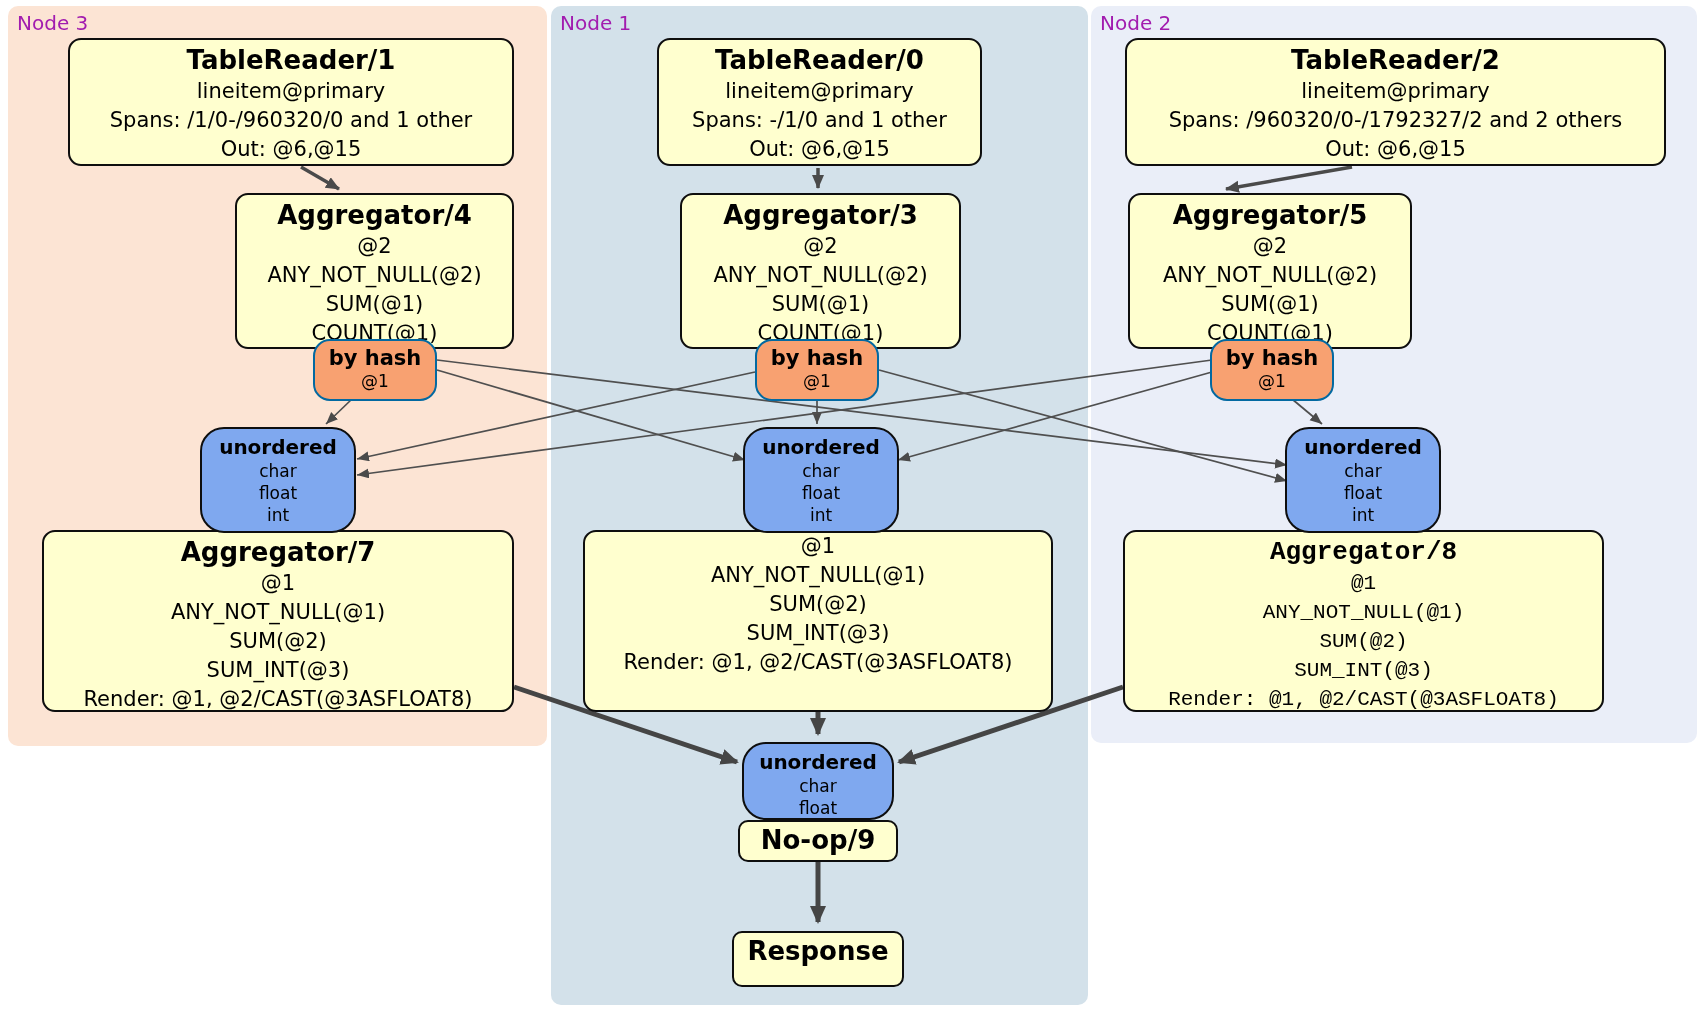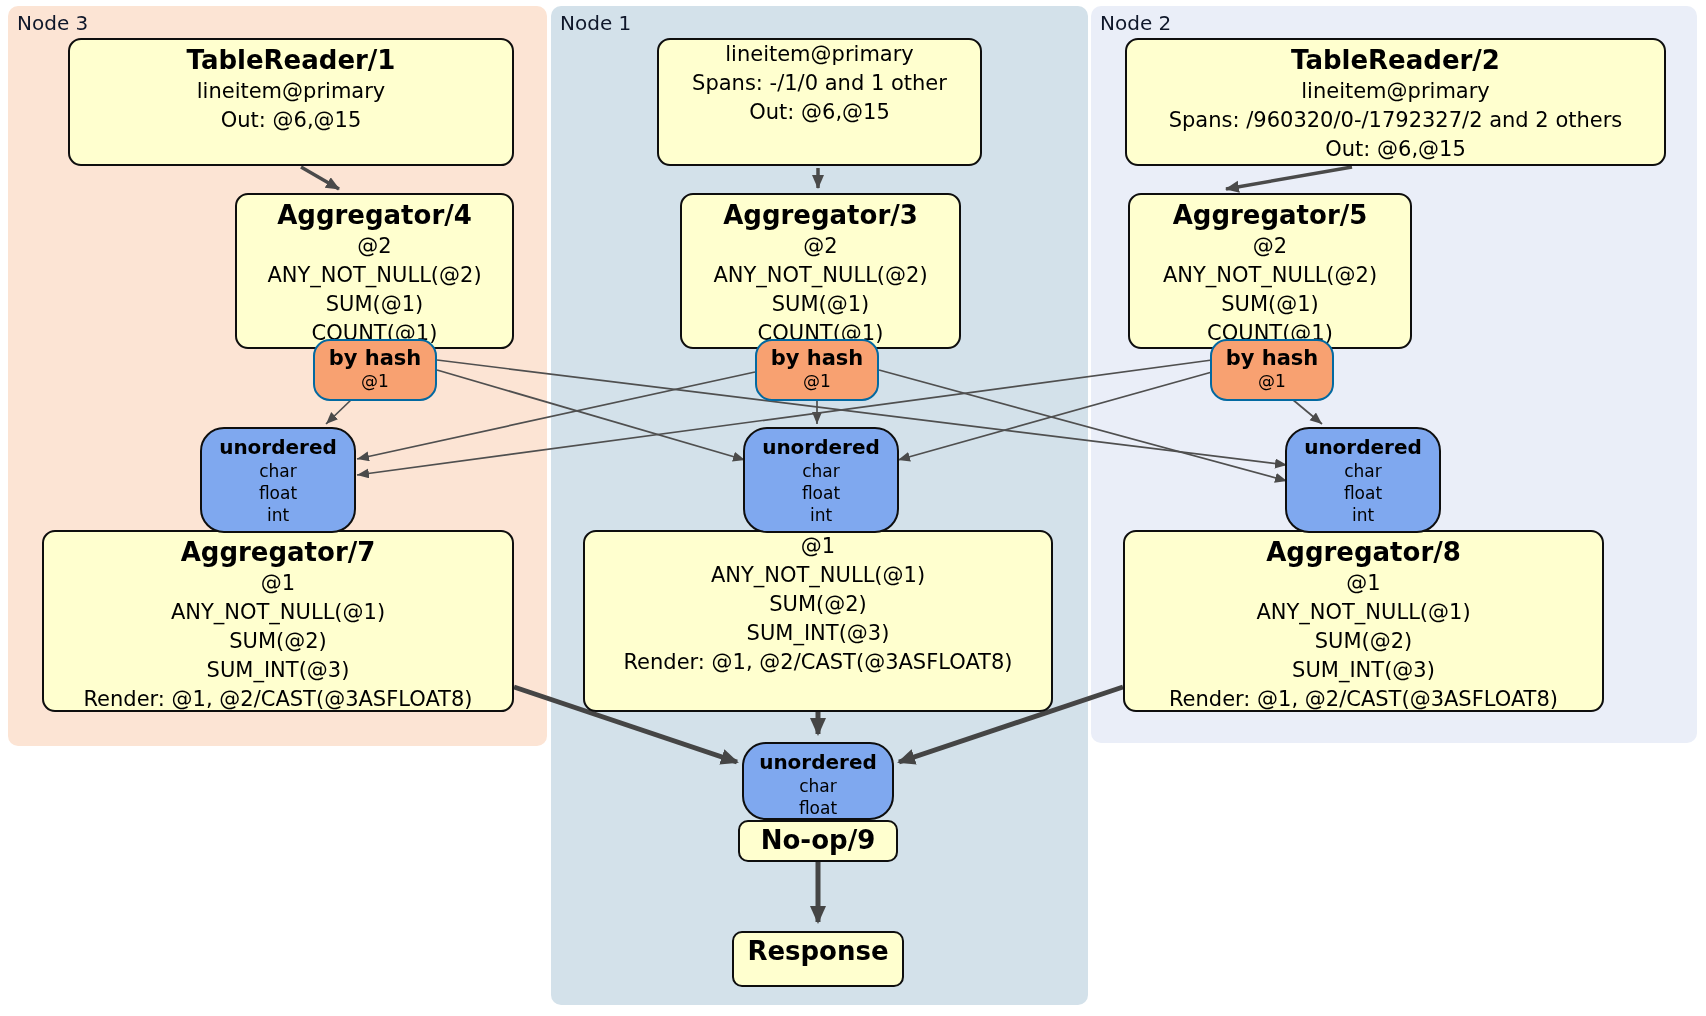--- a/index.html
+++ b/index.html
@@ -18,21 +18,21 @@
     z-index: 1;
   }
   .region-node3 { left: 8px;    top: 6px; width: 539px; height: 740px; background: var(--node3-bg); }
   .region-node1 { left: 551px;  top: 6px; width: 537px; height: 999px; background: var(--node1-bg); }
   .region-node2 { left: 1091px; top: 6px; width: 606px; height: 737px; background: var(--node2-bg); text-align: right; }
   .region-label {
     position: absolute;
     top: 5px; left: 9px;
     font-size: 20px;
     line-height: 24px;
-    color: #0f172a;
+    color: #a21caf;
   }
   svg.edges {
     position: absolute;
     left: 0; top: 0;
     width: 1706px; height: 1016px;
     z-index: 2;
     pointer-events: none;
   }
   .proc {
     position: absolute;
@@ -130,23 +130,25 @@
       <line x1="514" y1="687" x2="737" y2="762" marker-end="url(#ah-big)"></line>
       <line x1="818" y1="712" x2="818" y2="734" marker-end="url(#ah-big)"></line>
       <line x1="1123" y1="687" x2="899" y2="762" marker-end="url(#ah-big)"></line>
       <line x1="818" y1="862" x2="818" y2="922" marker-end="url(#ah-big)"></line>
     </g>
   </svg>
 
   <div class="proc" style="left:68px; top:38px; width:446px; height:128px;">
     <div class="title">TableReader/1</div>
     <div class="line">lineitem@primary</div>
+    <div class="line">Spans: /1/0-/960320/0 and 1 other</div>
     <div class="line">Out: @6,@15</div>
   </div>
   <div class="proc" style="left:657px; top:38px; width:325px; height:128px;">
+    <div class="title">TableReader/0</div>
     <div class="line">lineitem@primary</div>
     <div class="line">Spans: -/1/0 and 1 other</div>
     <div class="line">Out: @6,@15</div>
   </div>
   <div class="proc" style="left:1125px; top:38px; width:541px; height:128px;">
     <div class="title">TableReader/2</div>
     <div class="line">lineitem@primary</div>
     <div class="line">Spans: /960320/0-/1792327/2 and 2 others</div>
     <div class="line">Out: @6,@15</div>
   </div>
@@ -213,21 +215,21 @@
     <div class="line">SUM_INT(@3)</div>
     <div class="line">Render: @1, @2/CAST(@3ASFLOAT8)</div>
   </div>
   <div class="proc" style="left:583px; top:530px; width:470px; height:182px;">
     <div class="line">@1</div>
     <div class="line">ANY_NOT_NULL(@1)</div>
     <div class="line">SUM(@2)</div>
     <div class="line">SUM_INT(@3)</div>
     <div class="line">Render: @1, @2/CAST(@3ASFLOAT8)</div>
   </div>
-  <div class="proc" style="left:1123px; top:530px; width:481px; height:182px;">
+  <div class="proc" style="left:1123px; top:530px; width:481px; height:182px;font-family:Liberation Mono, monospace;">
     <div class="title">Aggregator/8</div>
     <div class="line">@1</div>
     <div class="line">ANY_NOT_NULL(@1)</div>
     <div class="line">SUM(@2)</div>
     <div class="line">SUM_INT(@3)</div>
     <div class="line">Render: @1, @2/CAST(@3ASFLOAT8)</div>
   </div>
 
   <div class="sync" style="left:742px; top:742px; width:152px; height:78px;">
     <div class="title">unordered</div>

